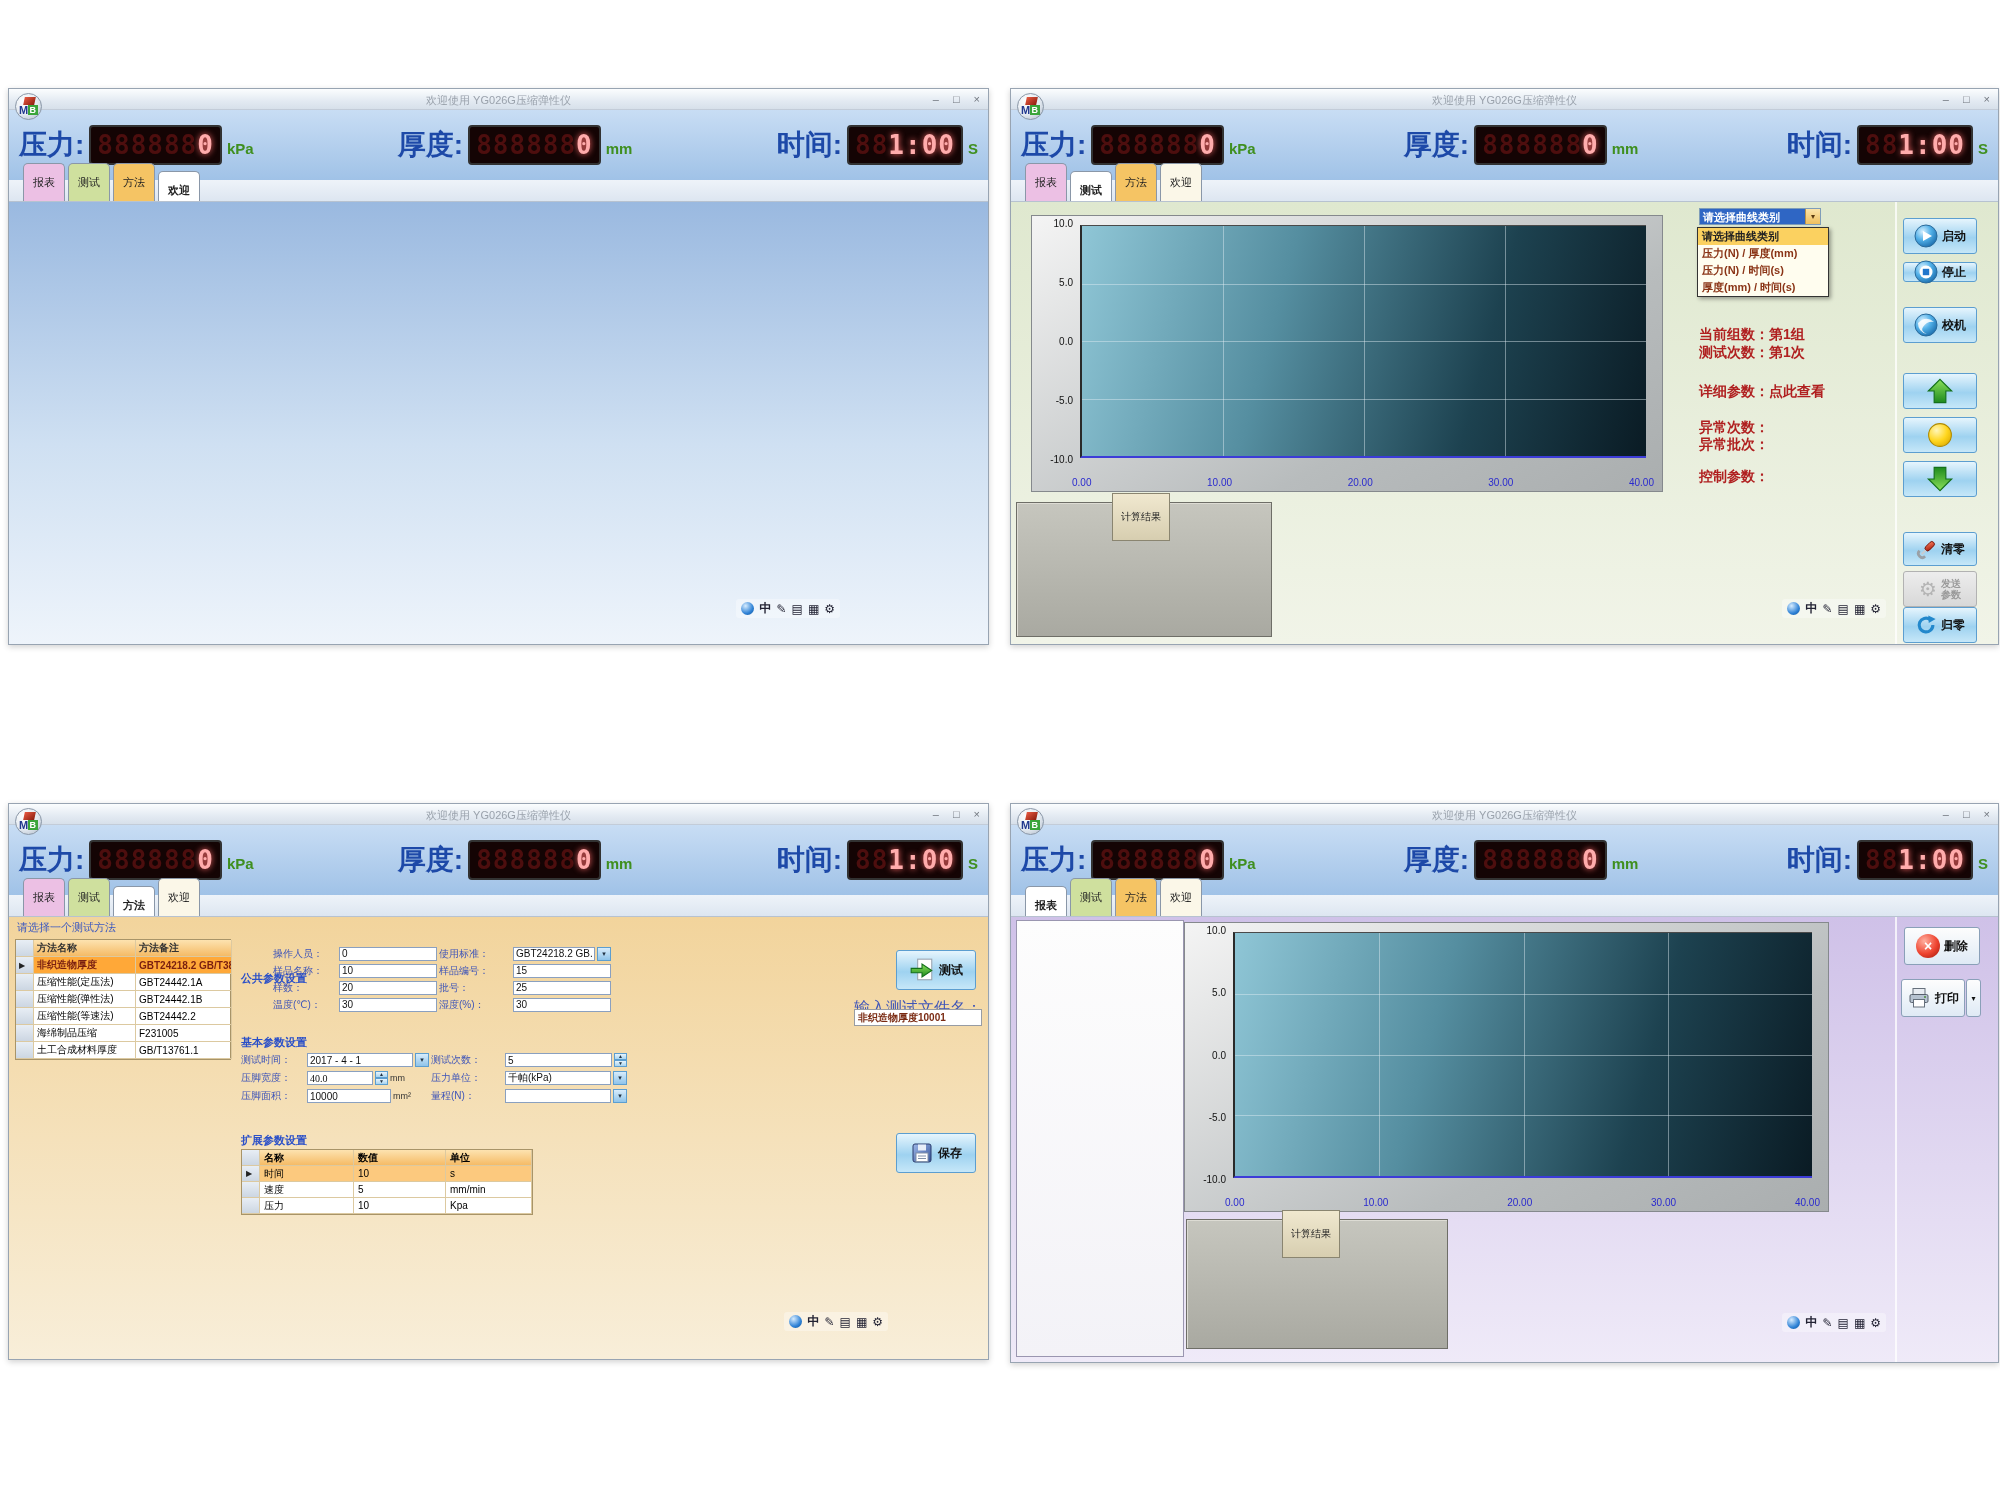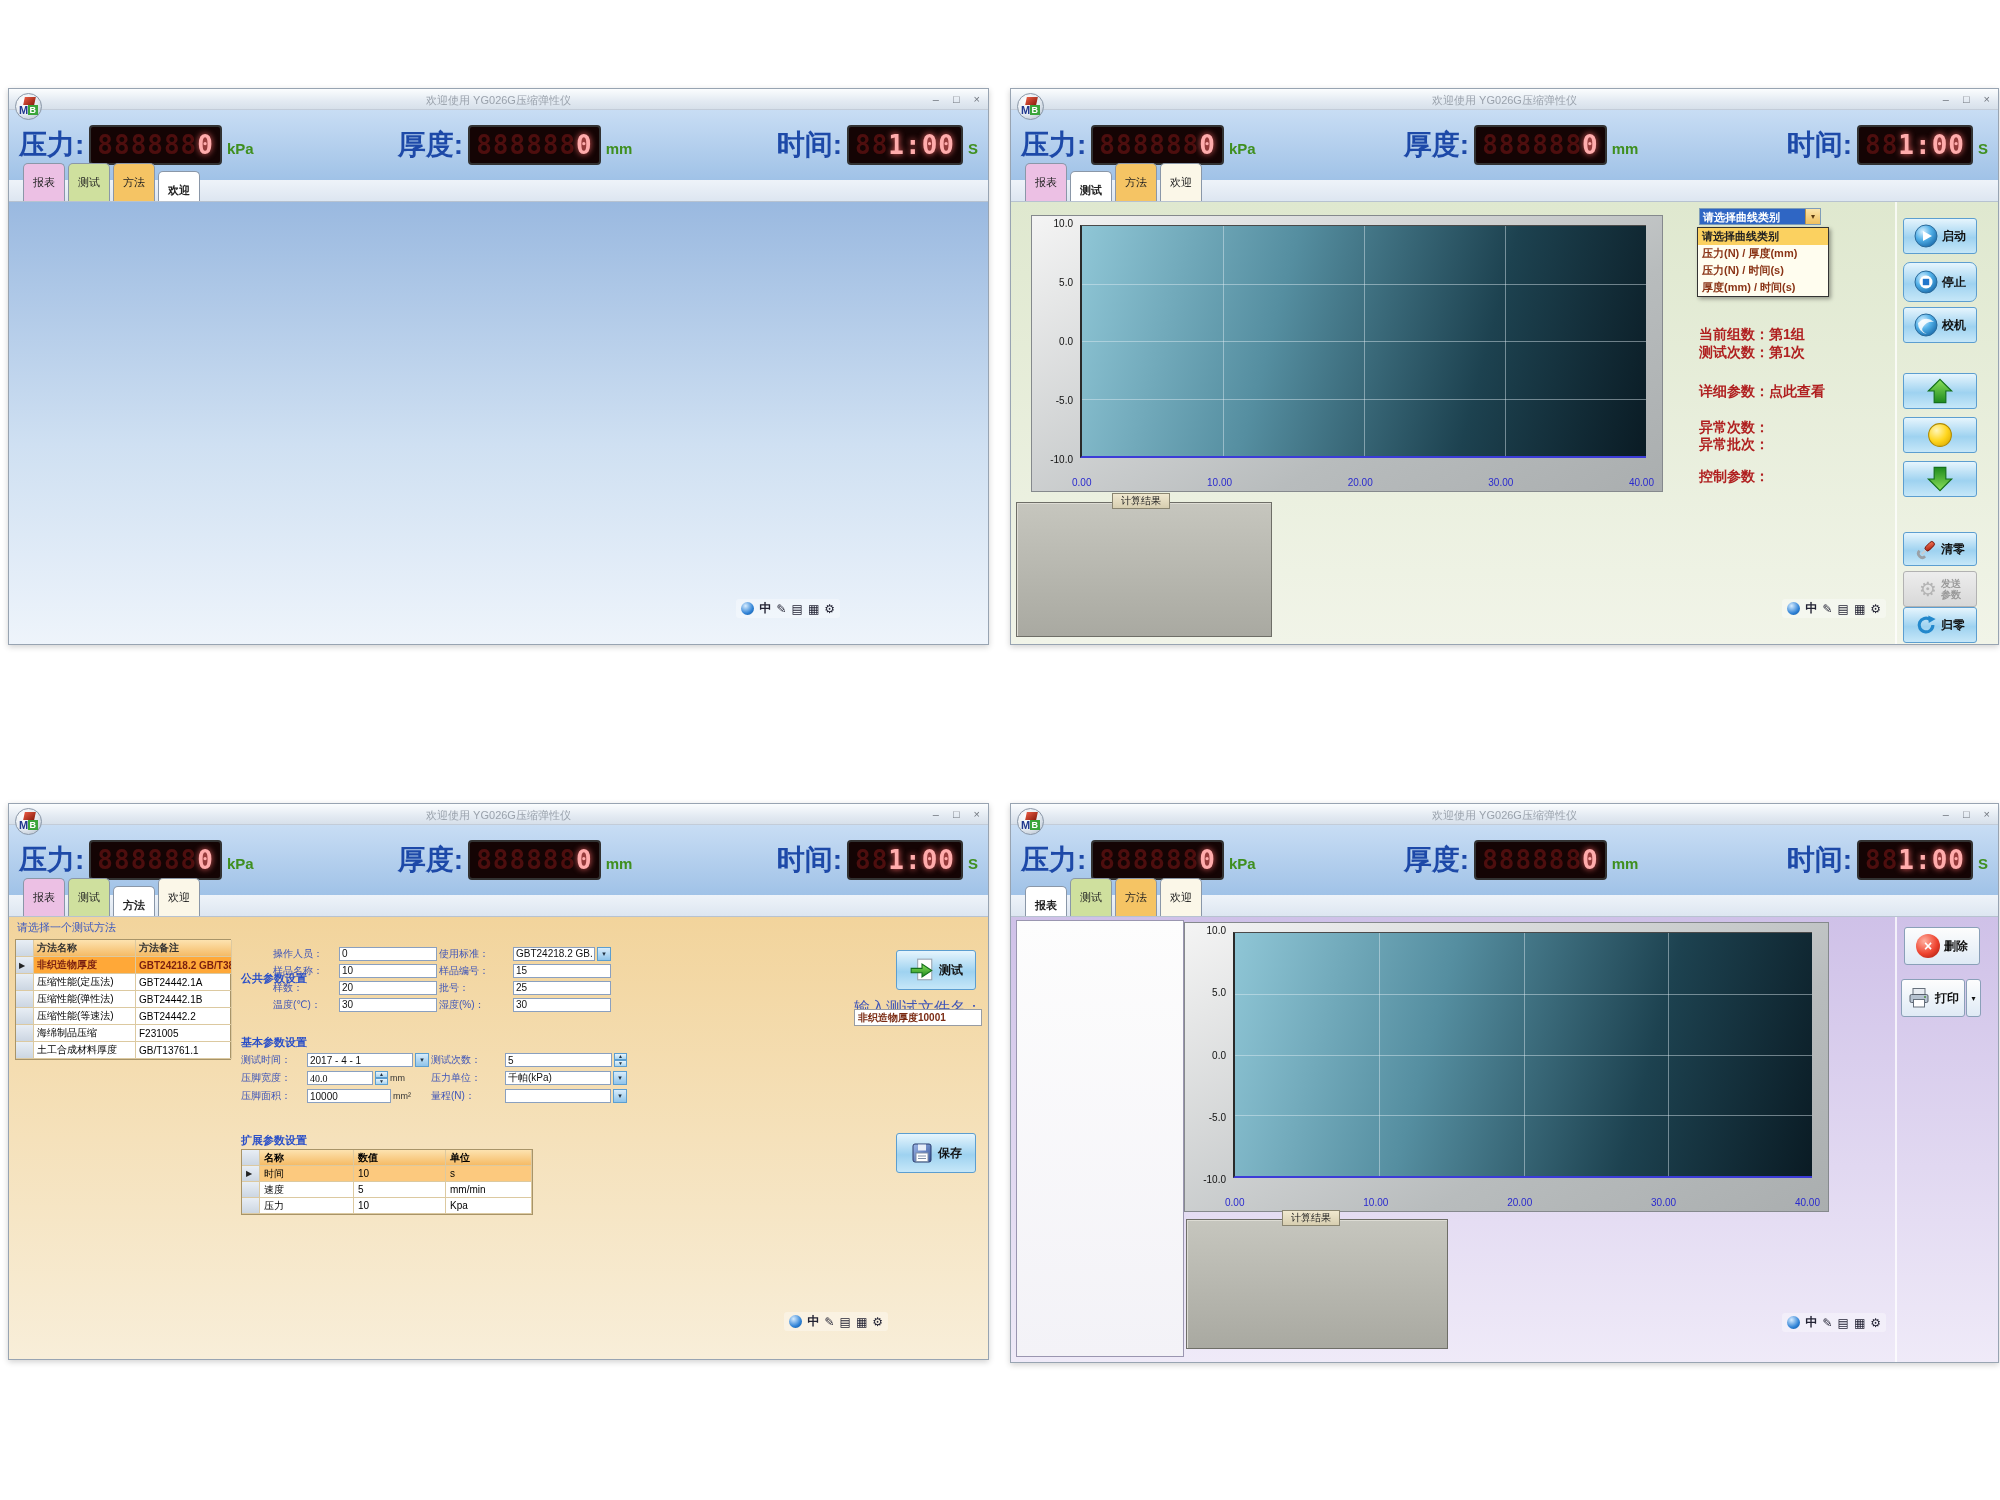--- a/index.html
+++ b/index.html
@@ -79,21 +79,21 @@
   .plot .h { position:absolute; left:0; right:0; height:1px; background:rgba(226,238,243,.45); }
   .v1{left:25%} .v2{left:50%} .v3{left:75%}
   .h1{top:25%} .h2{top:50%} .h3{top:75%}
   .xlabels { position:absolute; left:40px; right:8px; bottom:3px; display:flex;
     justify-content:space-between; font-size:10px; color:#2a2ace; }
 
   
   .resultbox { position:absolute; background:linear-gradient(#c6c6be,#a9a9a1);
     border:1px solid #6e6e67; box-shadow:inset 1px 1px 0 #dddcd4; }
   .resulttab { position:absolute; top:-10px; left:95px; background:linear-gradient(#f0e8cf,#d7ceb0);
-    border:1px solid #8a8570; font-size:10px; padding:0 8px; color:#222; }
+    border:1px solid #8a8570; font-size:10px; padding:16px 8px; color:#222; }
 
   
   .sbtn { position:absolute; display:flex; align-items:center; justify-content:center;
     gap:4px; background:linear-gradient(#e6f5fd,#9ed2f0 55%,#c6e7f8);
     border:1px solid #5c9ed0; border-radius:3px; font-size:12px; font-weight:bold; color:#111;
     cursor:default; }
   .sbtn.two { white-space:pre-line; font-size:10px; line-height:1.15; text-align:left; }
   .sbtn.disabled { background:linear-gradient(#ededed,#d8d8d8); border-color:#b2b2b2; color:#9a9a9a; }
   .whitebtn { background:linear-gradient(#fdfdfd,#dfeaf5); border:1px solid #8aa0b8; }
   .gearglyph { font-size:20px; color:#b4b4b4; font-family:"DejaVu Sans",sans-serif; }
@@ -326,21 +326,21 @@
     <span class="rlabel" style="top:234px;">异常批次：</span>
     <span class="rlabel" style="top:266px;">控制参数：</span>
 
     <div class="sbtn" style="left:892px; top:16px; width:74px; height:36px;">
       <svg width="24" height="24" viewBox="0 0 24 24">
           <circle cx="12" cy="12" r="11" fill="url(#gBlue)" stroke="#2a6a9a"></circle>
           <polygon points="9,7 18,12 9,17" fill="#fff"></polygon>
         </svg>
       <span>启动</span>
     </div>
-    <div class="sbtn" style="left:892px; top:60px; width:74px; height:40px;border-radius:7px;">
+    <div class="sbtn" style="left:892px; top:60px; width:74px; height:20px;">
       <svg width="24" height="24" viewBox="0 0 24 24">
           <circle cx="12" cy="12" r="11" fill="url(#gBlue)" stroke="#2a6a9a"></circle>
           <circle cx="12" cy="12" r="6.5" fill="#fff"></circle>
           <rect x="8.8" y="8.8" width="6.4" height="6.4" fill="#2277cc"></rect>
         </svg>
       <span>停止</span>
     </div>
     <div class="sbtn" style="left:892px; top:105px; width:74px; height:36px;">
       <svg width="24" height="24" viewBox="0 0 24 24">
           <circle cx="12" cy="12" r="11" fill="url(#gBlue)" stroke="#2a6a9a"></circle>

